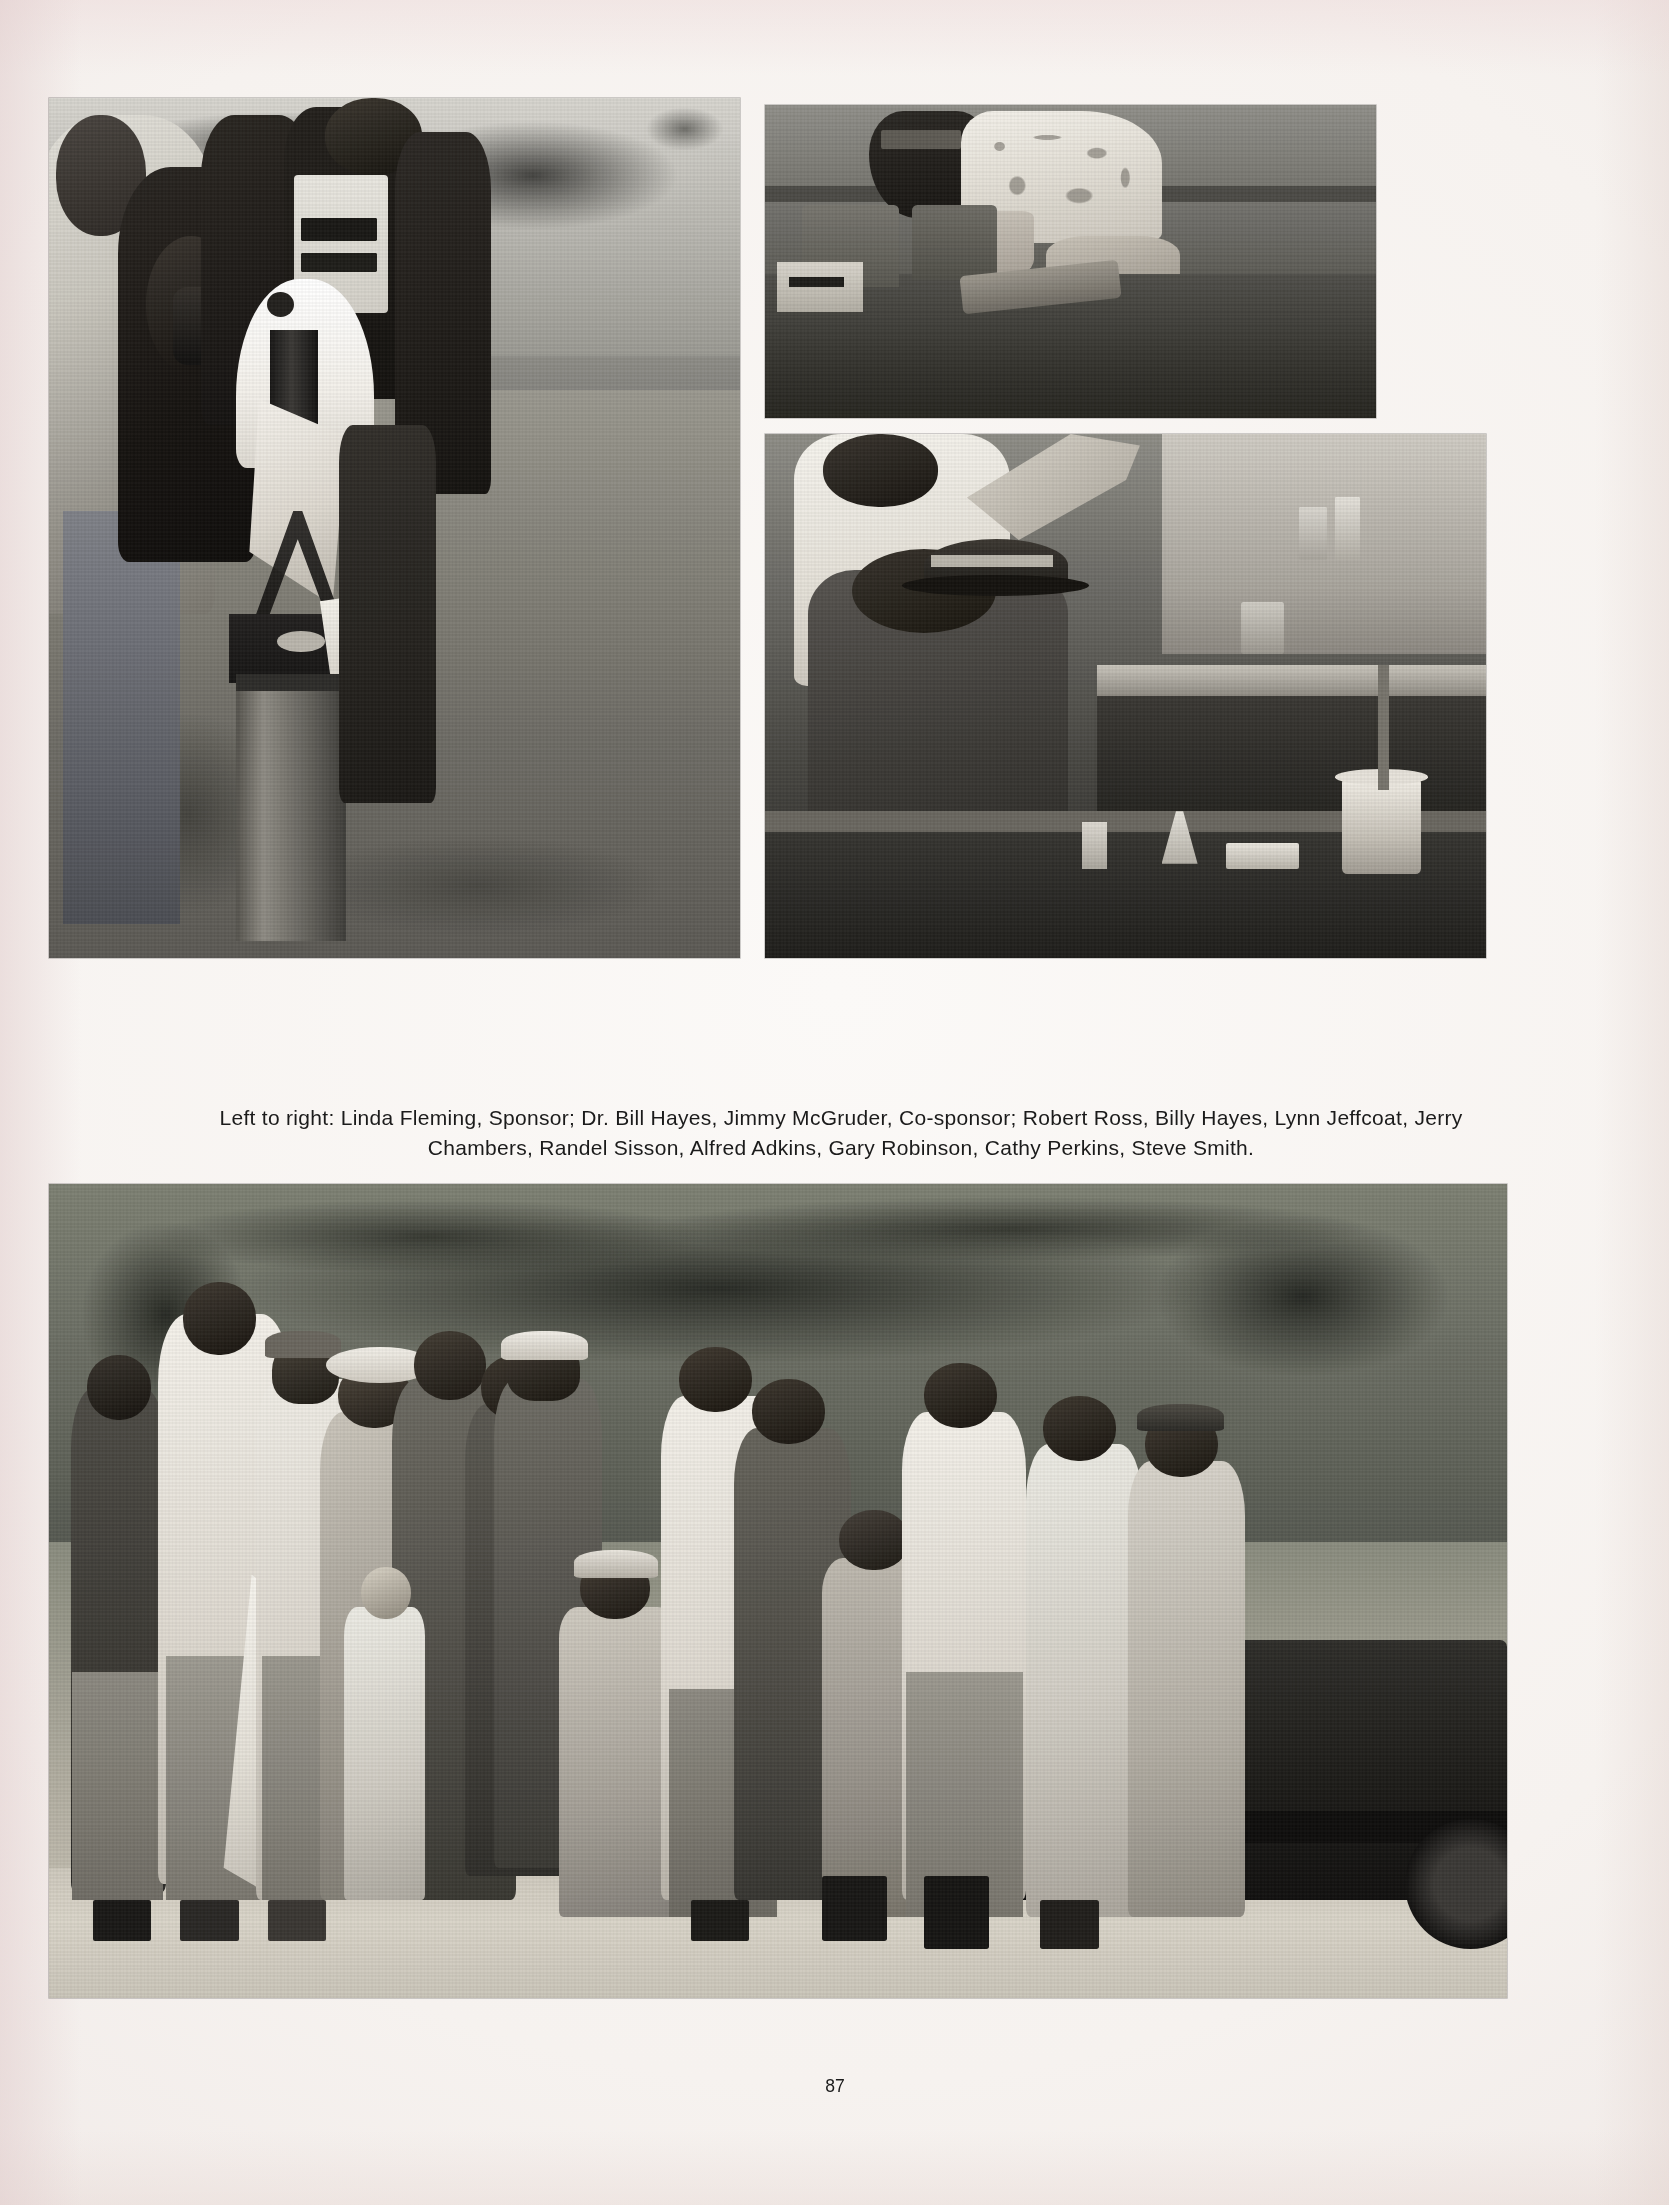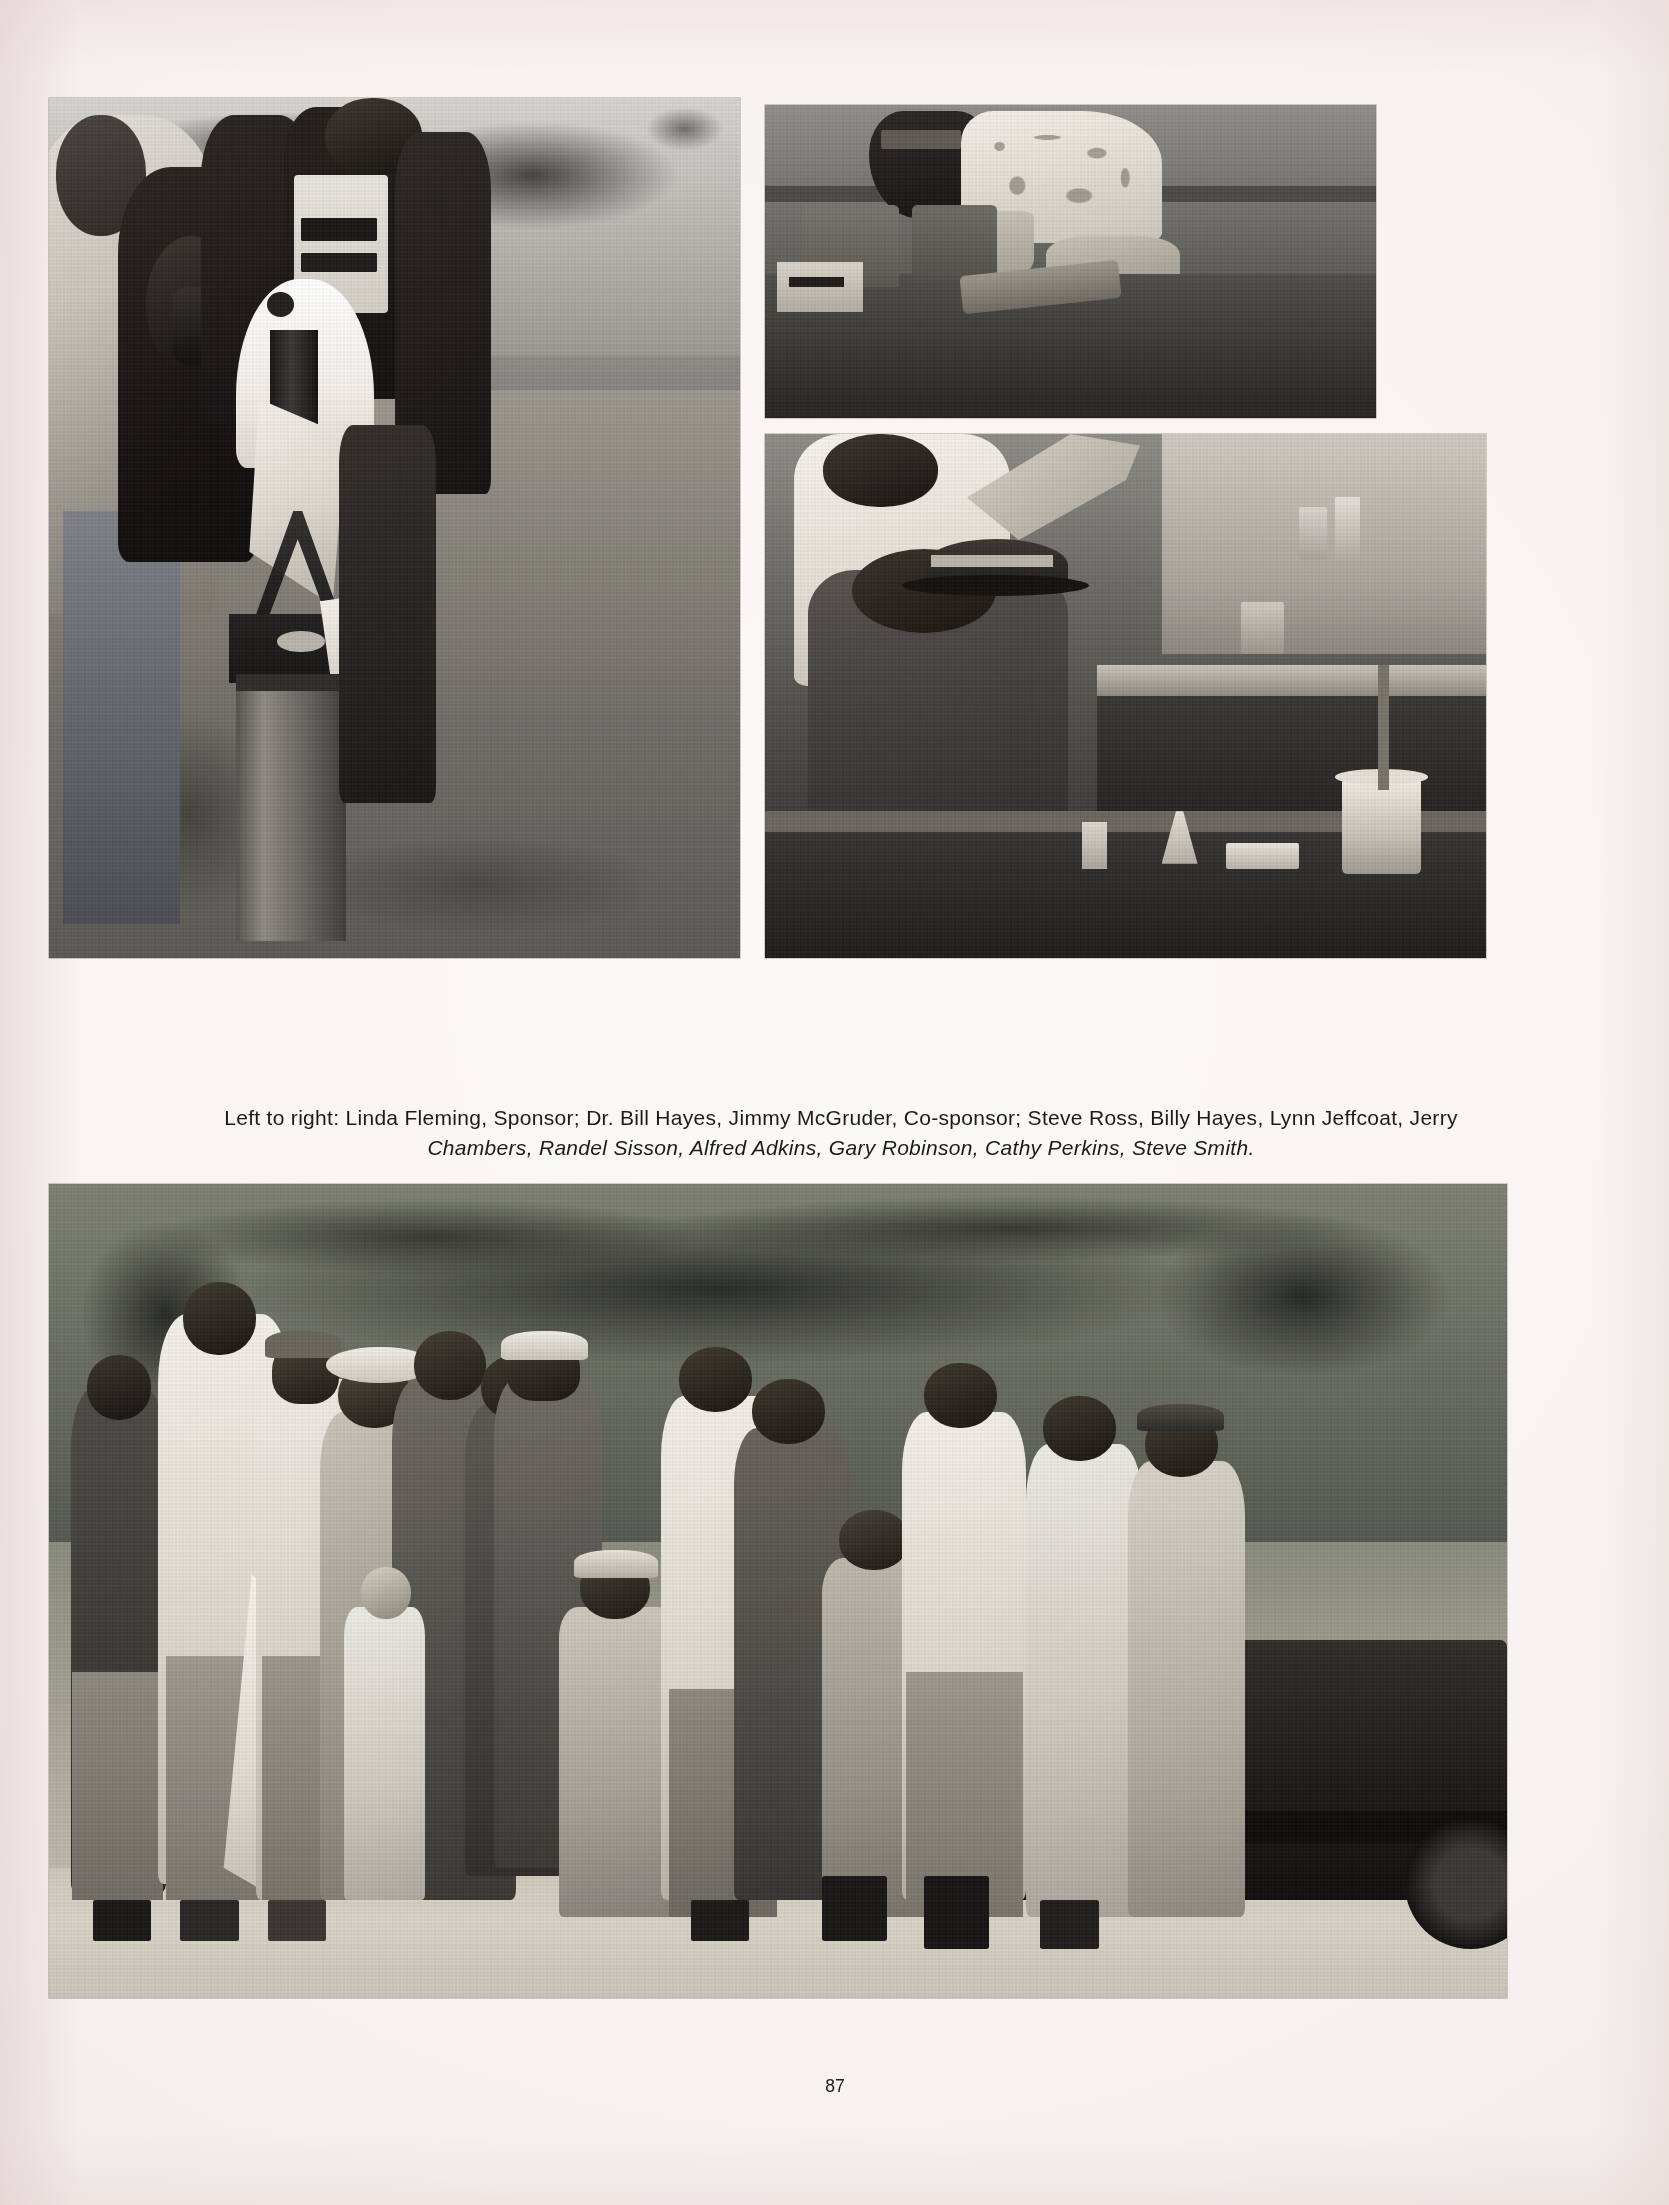--- a/index.html
+++ b/index.html
@@ -123,21 +123,21 @@
     left: 81px;
     width: 1520px;
     top: 1103px;
     text-align: center;
     font-size: 21px;
     line-height: 30px;
     color: #1b1b1b;
     letter-spacing: 0.3px;
   }
   #caption .line1 { display:block; }
-  #caption .line2 { display:block;font-style:italic; }
+  #caption .line2 { display:block; }
 
   
   #page-number {
     position: absolute;
     left: 0; right: 0;
     top: 2076px;
     text-align: center;
     font-size: 17.6px;
     color: #1b1b1b;
   }
@@ -318,21 +318,21 @@
     <div style="position:absolute;left:44%;top:74%;width:3.4%;height:9%;
       background:linear-gradient(180deg,#ddd9d1 0%,#aaa69d 100%);"></div>
     <div style="position:absolute;left:64%;top:78%;width:10%;height:5%;border-radius:2px;
       background:linear-gradient(180deg,#e9e5dd 0%,#b8b4aa 100%);"></div>
 
     <div class="grain"></div>
   </div>
 
 
   <div id="caption">
-    <span class="line1">Left to right: Linda Fleming, Sponsor; Dr. Bill Hayes, Jimmy McGruder, Co-sponsor; Steve Ross, Billy Hayes, Lynn Jeffcoat, Jerry</span>
+    <span class="line1">Left to right: Linda Fleming, Sponsor; Dr. Bill Hayes, Jimmy McGruder, Co-sponsor; Robert Ross, Billy Hayes, Lynn Jeffcoat, Jerry</span>
     <span class="line2">Chambers, Randel Sisson, Alfred Adkins, Gary Robinson, Cathy Perkins, Steve Smith.</span>
   </div>
 
   <div class="photo" id="photo-group">
     <div class="bg"></div>
     <div class="foliage"></div>
 
     <div style="position:absolute;left:0;top:44%;width:100%;height:44%;
       background:linear-gradient(180deg,#8a8c7e 0%,#9e9d90 35%,#b3afa2 70%,#c2bdb0 100%);"></div>
 

